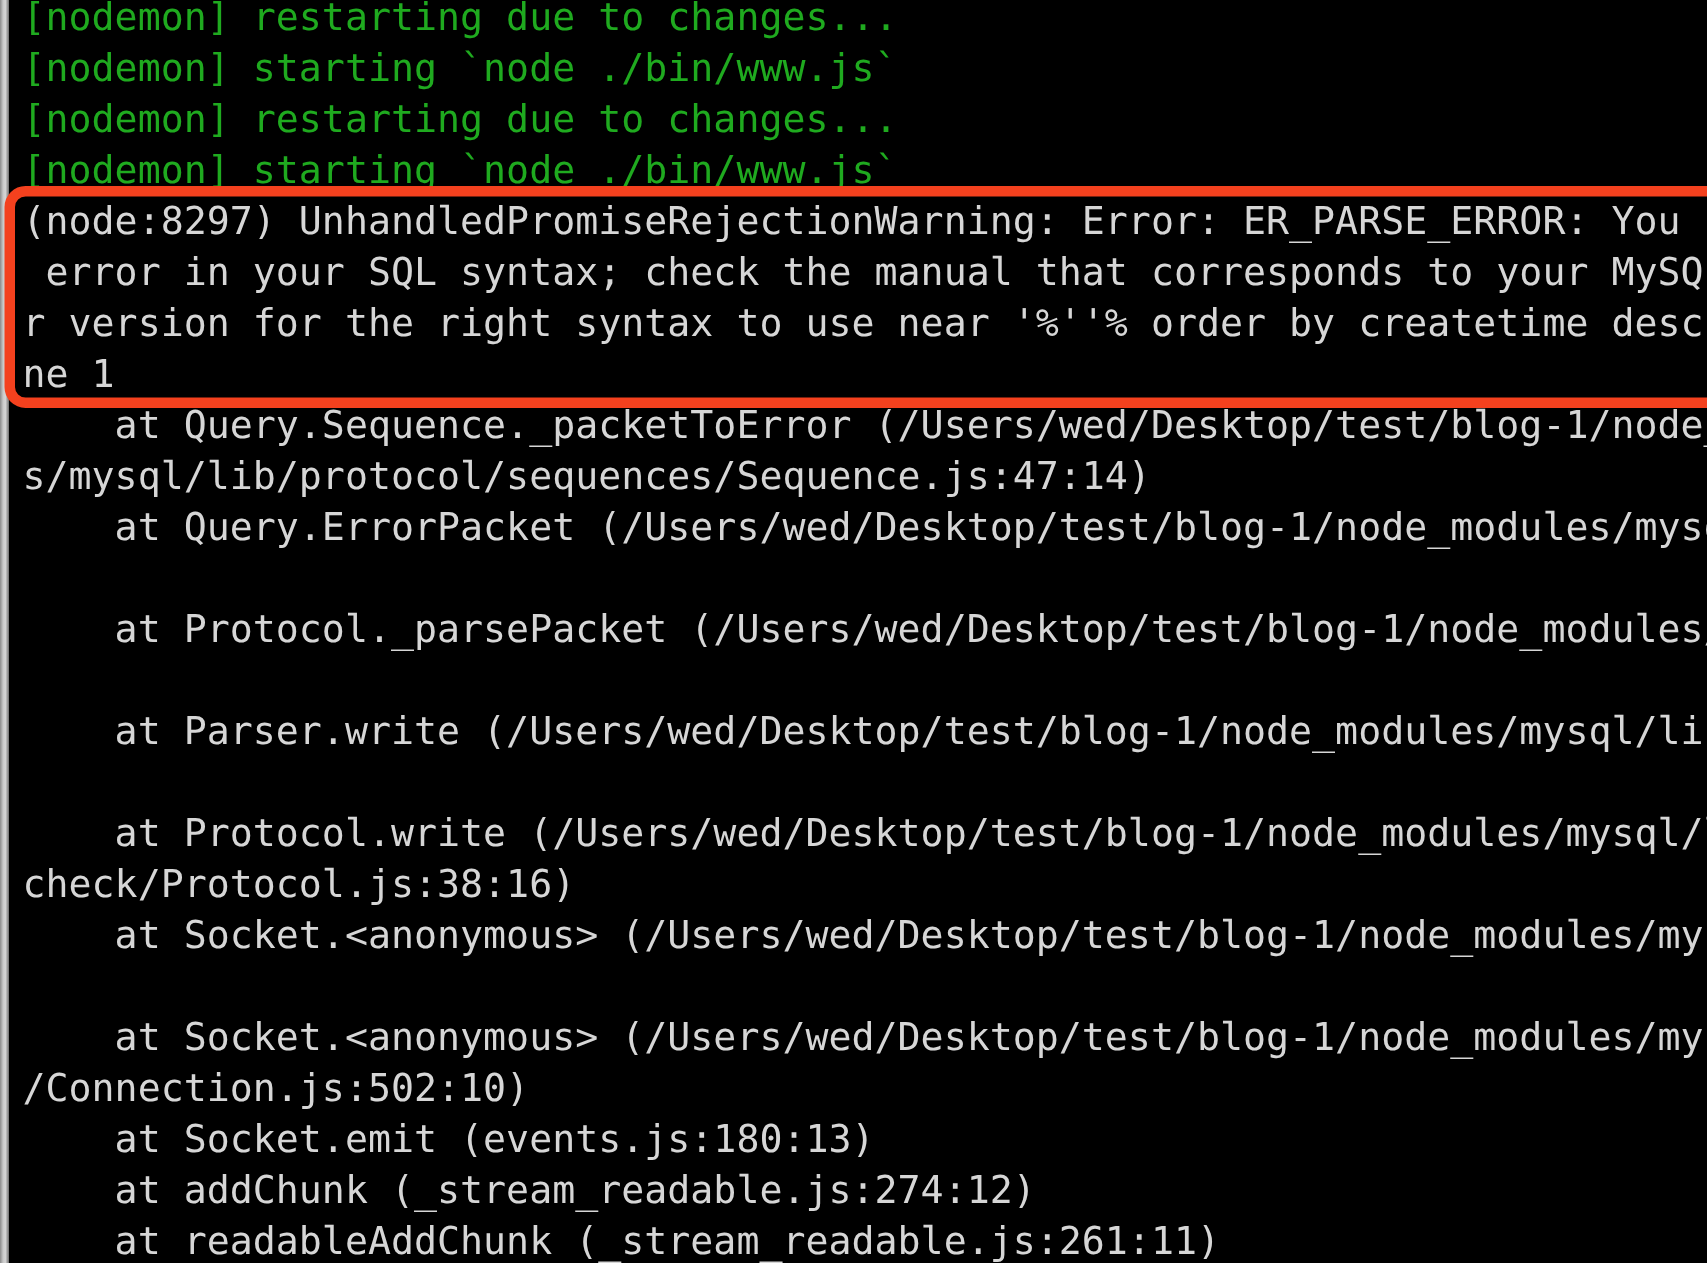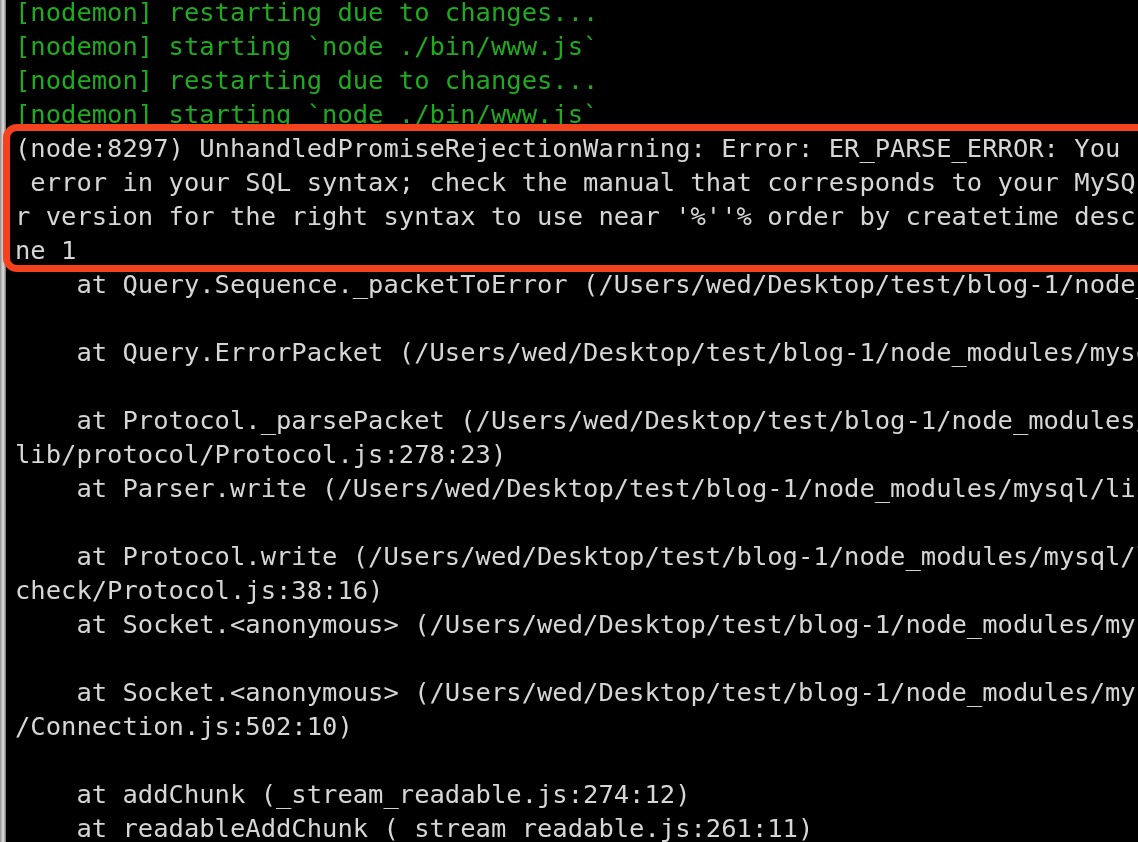--- a/index.html
+++ b/index.html
@@ -68,29 +68,30 @@
   <div id="terminal-body">
     <div class="line green" style="top:-5px">[nodemon] restarting due to changes...</div>
     <div class="line green" style="top:29px">[nodemon] starting `node ./bin/www.js`</div>
     <div class="line green" style="top:63px">[nodemon] restarting due to changes...</div>
     <div class="line green" style="top:97px">[nodemon] starting `node ./bin/www.js`</div>
     <div class="line white" style="top:131px">(node:8297) UnhandledPromiseRejectionWarning: Error: ER_PARSE_ERROR: You have an</div>
     <div class="line white" style="top:165px"> error in your SQL syntax; check the manual that corresponds to your MySQL serve</div>
     <div class="line white" style="top:199px">r version for the right syntax to use near '%''% order by createtime desc' at li</div>
     <div class="line white" style="top:233px">ne 1</div>
     <div class="line white" style="top:267px">    at Query.Sequence._packetToError (/Users/wed/Desktop/test/blog-1/node_module</div>
+    <div class="line white" style="top:301px">s/mysql/lib/protocol/sequences/Sequence.js:47:14)</div>
     <div class="line white" style="top:335px">    at Query.ErrorPacket (/Users/wed/Desktop/test/blog-1/node_modules/mysql/lib/</div>
     <div class="line white" style="top:403px">    at Protocol._parsePacket (/Users/wed/Desktop/test/blog-1/node_modules/mysql/</div>
-    <div class="line white" style="top:437px">lib/protocol/Protocol.js:278:23)</div>
     <div class="line white" style="top:471px">    at Parser.write (/Users/wed/Desktop/test/blog-1/node_modules/mysql/lib/proto</div>
     <div class="line white" style="top:539px">    at Protocol.write (/Users/wed/Desktop/test/blog-1/node_modules/mysql/lib/pro</div>
     <div class="line white" style="top:573px">check/Protocol.js:38:16)</div>
     <div class="line white" style="top:607px">    at Socket.&lt;anonymous&gt; (/Users/wed/Desktop/test/blog-1/node_modules/mysql/lib</div>
     <div class="line white" style="top:675px">    at Socket.&lt;anonymous&gt; (/Users/wed/Desktop/test/blog-1/node_modules/mysql/lib</div>
     <div class="line white" style="top:709px">/Connection.js:502:10)</div>
+    <div class="line white" style="top:743px">    at Socket.emit (events.js:180:13)</div>
     <div class="line white" style="top:777px">    at addChunk (_stream_readable.js:274:12)</div>
     <div class="line white" style="top:811px">    at readableAddChunk (_stream_readable.js:261:11)</div>
   </div>
 
   <div id="left-gutter"></div>
 
   <div id="error-highlight-box"></div>
 
 </div>
 

